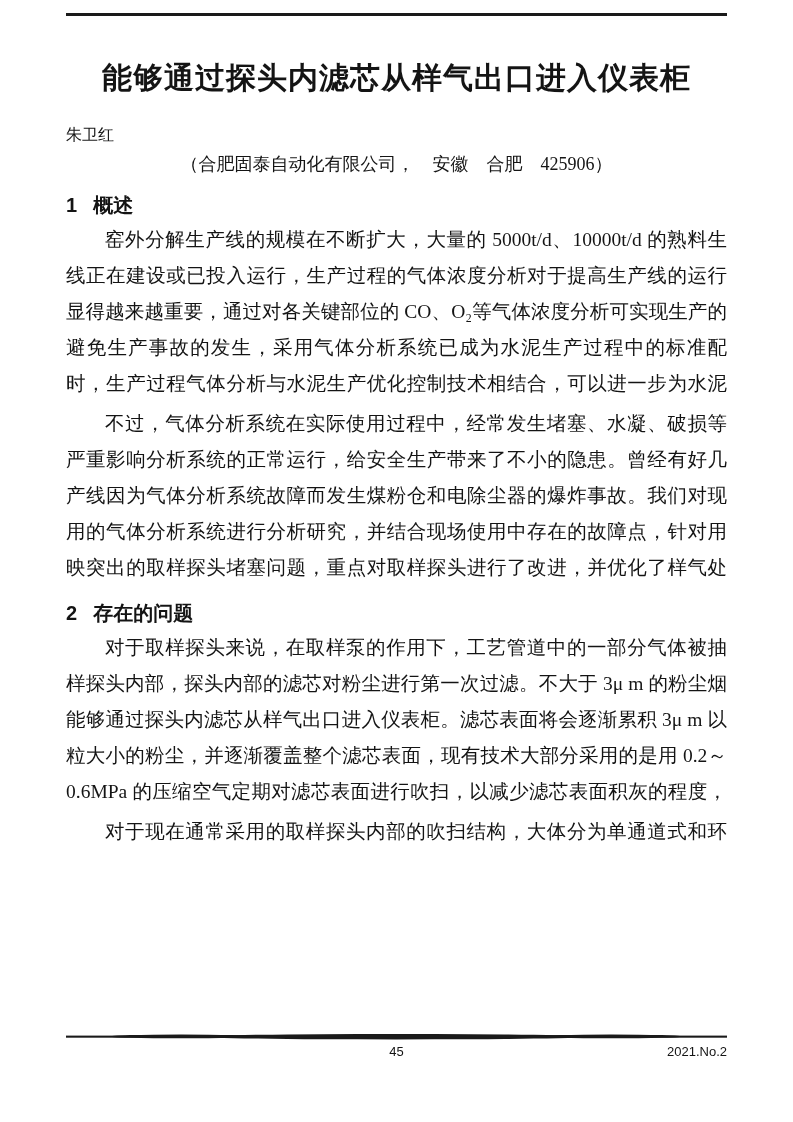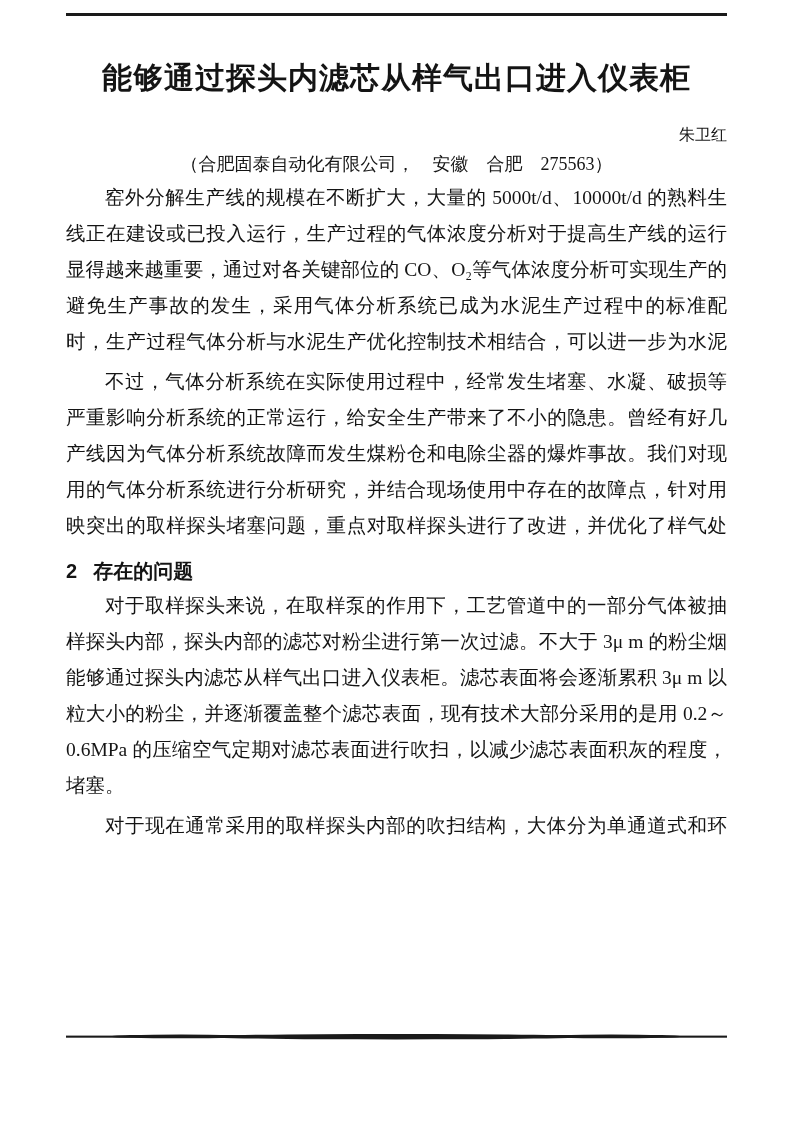--- a/index.html
+++ b/index.html
@@ -38,21 +38,21 @@
     margin: 42px 0 0 0;
     text-align: center;
     font-size: 30px;
     line-height: 40px;
     font-weight: 700;
     letter-spacing: 1px;
     font-family: "Liberation Sans", "DejaVu Sans", sans-serif;
   }
   .author {
     margin-top: 27px;
-    text-align: right;
+    text-align: left;
     font-size: 16px;
     line-height: 19px;
   }
   .affiliation {
     margin-top: 9px;
     text-align: center;
     font-size: 18px;
     line-height: 23px;
   }
   .section-heading {
@@ -104,22 +104,25 @@
 </head>
 <body>
 
 <div class="page">
 
   <div class="header-rule"></div>
 
   <h1 class="title">能够通过探头内滤芯从样气出口进入仪表柜</h1>
 
   <div class="author">朱卫红</div>
-  <div class="affiliation">（合肥固泰自动化有限公司，　安徽　合肥　275563）</div>
+  <div class="affiliation">（合肥固泰自动化有限公司，　安徽　合肥　425906）</div>
 
+  <div class="section-heading sec-1">
+    <span class="sec-num">1</span><span class="sec-title">概述</span>
+  </div>
 
   <div class="para">
     <div class="line indent">窑外分解生产线的规模在不断扩大，大量的 5000t/d、10000t/d 的熟料生产</div>
     <div class="line">线正在建设或已投入运行，生产过程的气体浓度分析对于提高生产线的运行效率</div>
     <div class="line">显得越来越重要，通过对各关键部位的 CO、O₂等气体浓度分析可实现生产的优化，</div>
     <div class="line">避免生产事故的发生，采用气体分析系统已成为水泥生产过程中的标准配置。同</div>
     <div class="line">时，生产过程气体分析与水泥生产优化控制技术相结合，可以进一步为水泥企业</div>
   </div>
 
   <div class="para">
@@ -133,29 +136,32 @@
   <div class="section-heading sec-2">
     <span class="sec-num">2</span><span class="sec-title">存在的问题</span>
   </div>
 
   <div class="para">
     <div class="line indent">对于取样探头来说，在取样泵的作用下，工艺管道中的一部分气体被抽入取</div>
     <div class="line">样探头内部，探头内部的滤芯对粉尘进行第一次过滤。不大于 3μ m 的粉尘烟气才</div>
     <div class="line">能够通过探头内滤芯从样气出口进入仪表柜。滤芯表面将会逐渐累积 3μ m 以上颗</div>
     <div class="line">粒大小的粉尘，并逐渐覆盖整个滤芯表面，现有技术大部分采用的是用 0.2～</div>
     <div class="line">0.6MPa 的压缩空气定期对滤芯表面进行吹扫，以减少滤芯表面积灰的程度，避免</div>
-    <div class="line end">堵塞。</div>
   </div>
 
   <div class="para">
     <div class="line indent">对于现在通常采用的取样探头内部的吹扫结构，大体分为单通道式和环状管</div>
   </div>
 
   <div class="footer">
     <svg class="footer-rule-svg" viewBox="0 0 661 7" preserveAspectRatio="none" aria-hidden="true">
       <rect x="0" y="1.6" width="661" height="2.1" fill="#1a1a1a"></rect>
       <ellipse cx="330" cy="2.7" rx="195" ry="2.7" fill="#1a1a1a"></ellipse>
       <ellipse cx="115" cy="2.4" rx="72" ry="1.9" fill="#1a1a1a"></ellipse>
       <ellipse cx="545" cy="2.4" rx="72" ry="1.9" fill="#1a1a1a"></ellipse>
     </svg>
+    <div class="footer-row">
+      <span class="page-num">45</span>
+      <span class="issue">2021.No.2</span>
+    </div>
   </div>
 
 </div>
 
 </body></html>

